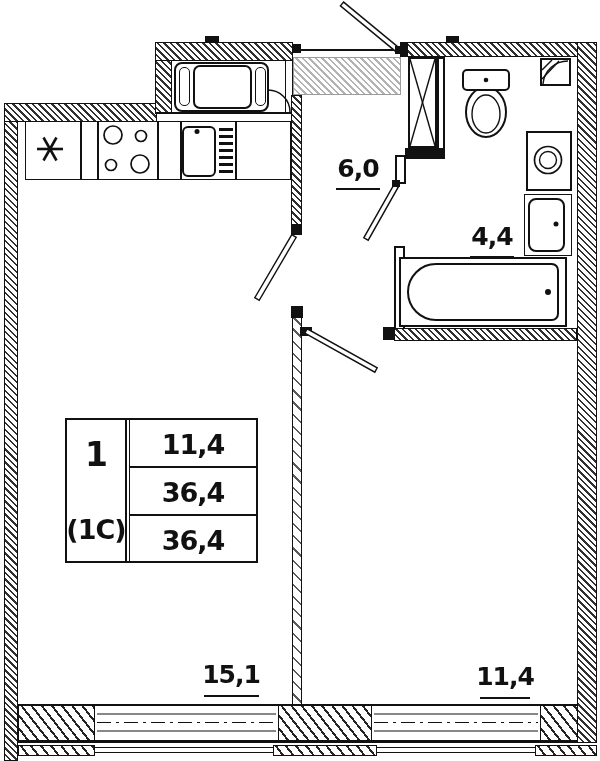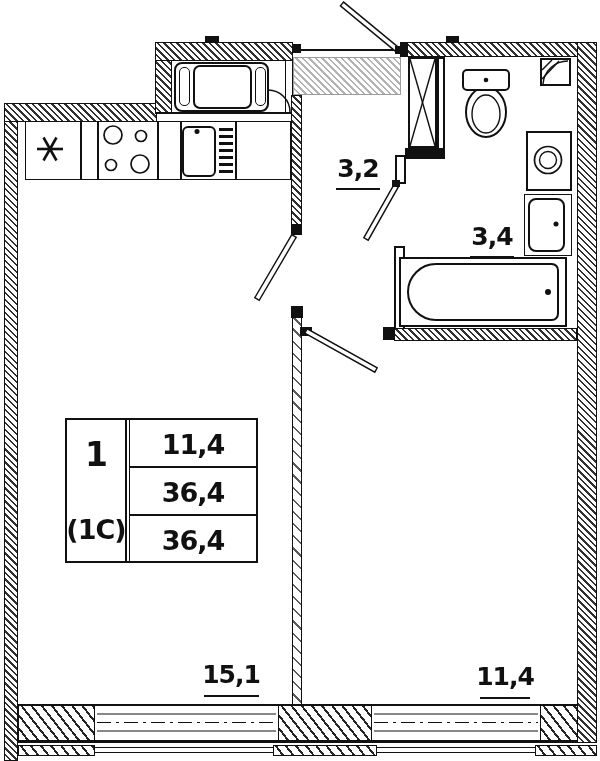--- a/index.html
+++ b/index.html
@@ -107,22 +107,22 @@
     <div class="abs blackbar" style="left:61.5px;top:0;width:1.5px;height:141px;"></div>
     <div class="abs blackbar" style="left:63px;top:46px;width:126px;height:1.6px;"></div>
     <div class="abs blackbar" style="left:63px;top:94px;width:126px;height:1.6px;"></div>
     <div class="abs tabletext" style="left:0;top:18px;width:58px;font-size:33px;">1</div>
     <div class="abs tabletext" style="left:-2px;top:96px;width:62px;font-size:27px;">(1C)</div>
     <div class="abs tabletext" style="left:63px;top:11px;width:126px;font-size:27px;">11,4</div>
     <div class="abs tabletext" style="left:63px;top:59px;width:126px;font-size:27px;">36,4</div>
     <div class="abs tabletext" style="left:63px;top:107px;width:126px;font-size:27px;">36,4</div>
   </div>
 
-  <div class="abs arealabel" style="left:332px;top:156px;width:52px;">3,2</div>
-  <div class="abs arealabel" style="left:466px;top:224px;width:52px;">3,4</div>
+  <div class="abs arealabel" style="left:332px;top:156px;width:52px;">6,0</div>
+  <div class="abs arealabel" style="left:466px;top:224px;width:52px;">4,4</div>
   <div class="abs arealabel" style="left:200px;top:662px;width:62px;">15,1</div>
   <div class="abs arealabel" style="left:476px;top:664px;width:58px;">11,4</div>
 
   <svg width="600" height="761" viewBox="0 0 600 761">
 
     <g stroke="#111" stroke-width="2.6">
       <line x1="37" y1="149" x2="63" y2="149"></line>
       <line x1="43.5" y1="137.5" x2="56.5" y2="160.5"></line>
       <line x1="43.5" y1="160.5" x2="56.5" y2="137.5"></line>
     </g>

